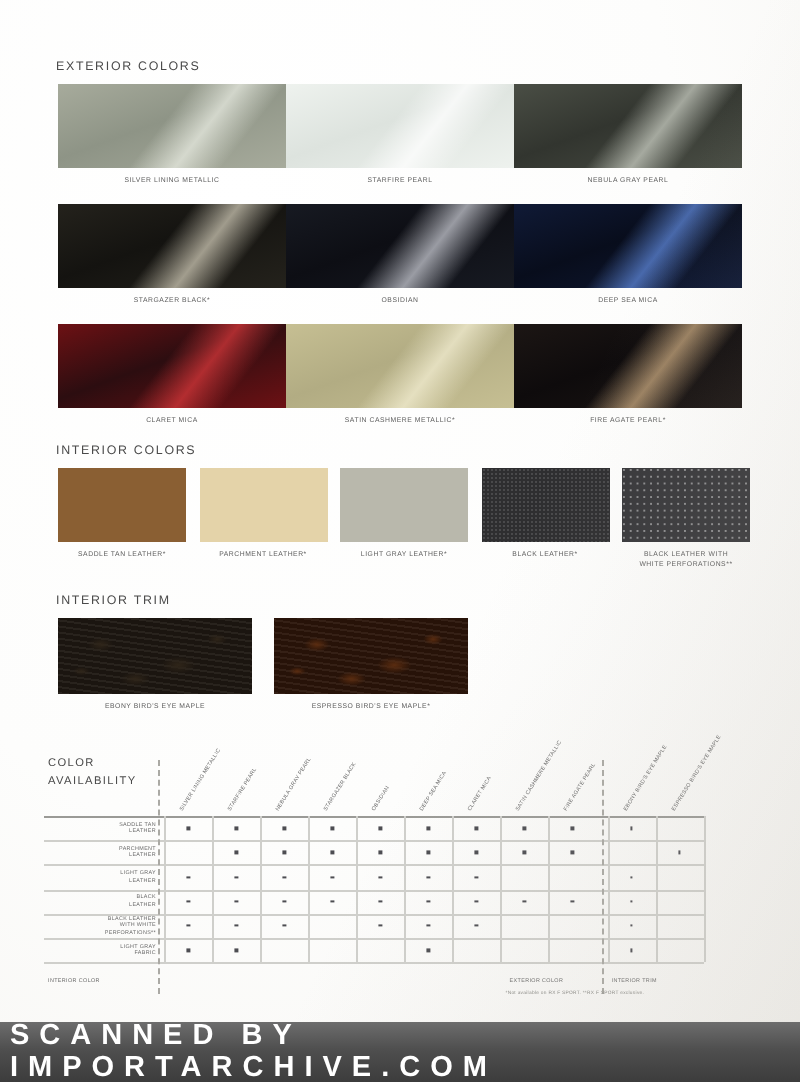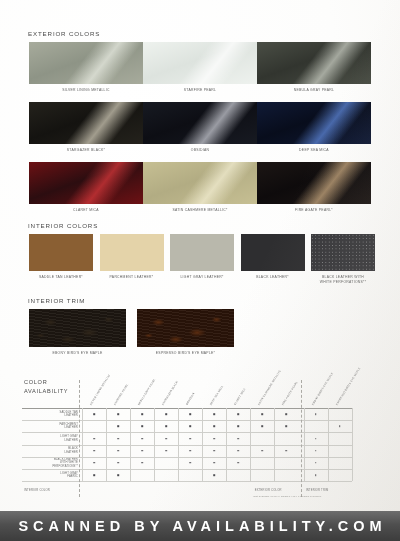--- a/index.html
+++ b/index.html
@@ -308,14 +308,14 @@
         <div class="footlbl" style="left: 2px; top: 117.2px;">INTERIOR COLOR</div>
         <div class="footlbl" style="left: 232.75px; top: 117.2px;">EXTERIOR COLOR</div>
         <div class="footlbl" style="left: 283.75px; top: 117.2px;">INTERIOR TRIM</div>
         <div class="footnote" style="left: 230.75px; top: 123.2px;">*Not available on RX F SPORT.  **RX F SPORT exclusive.</div>
       </div>
   </div>
 
 </div>
 
 <div id="banner">
-  <span>SCANNED BY AVAILABILITY.COM</span>
+  <span>SCANNED BY IMPORTARCHIVE.COM</span>
 </div>
 
 </body></html>

